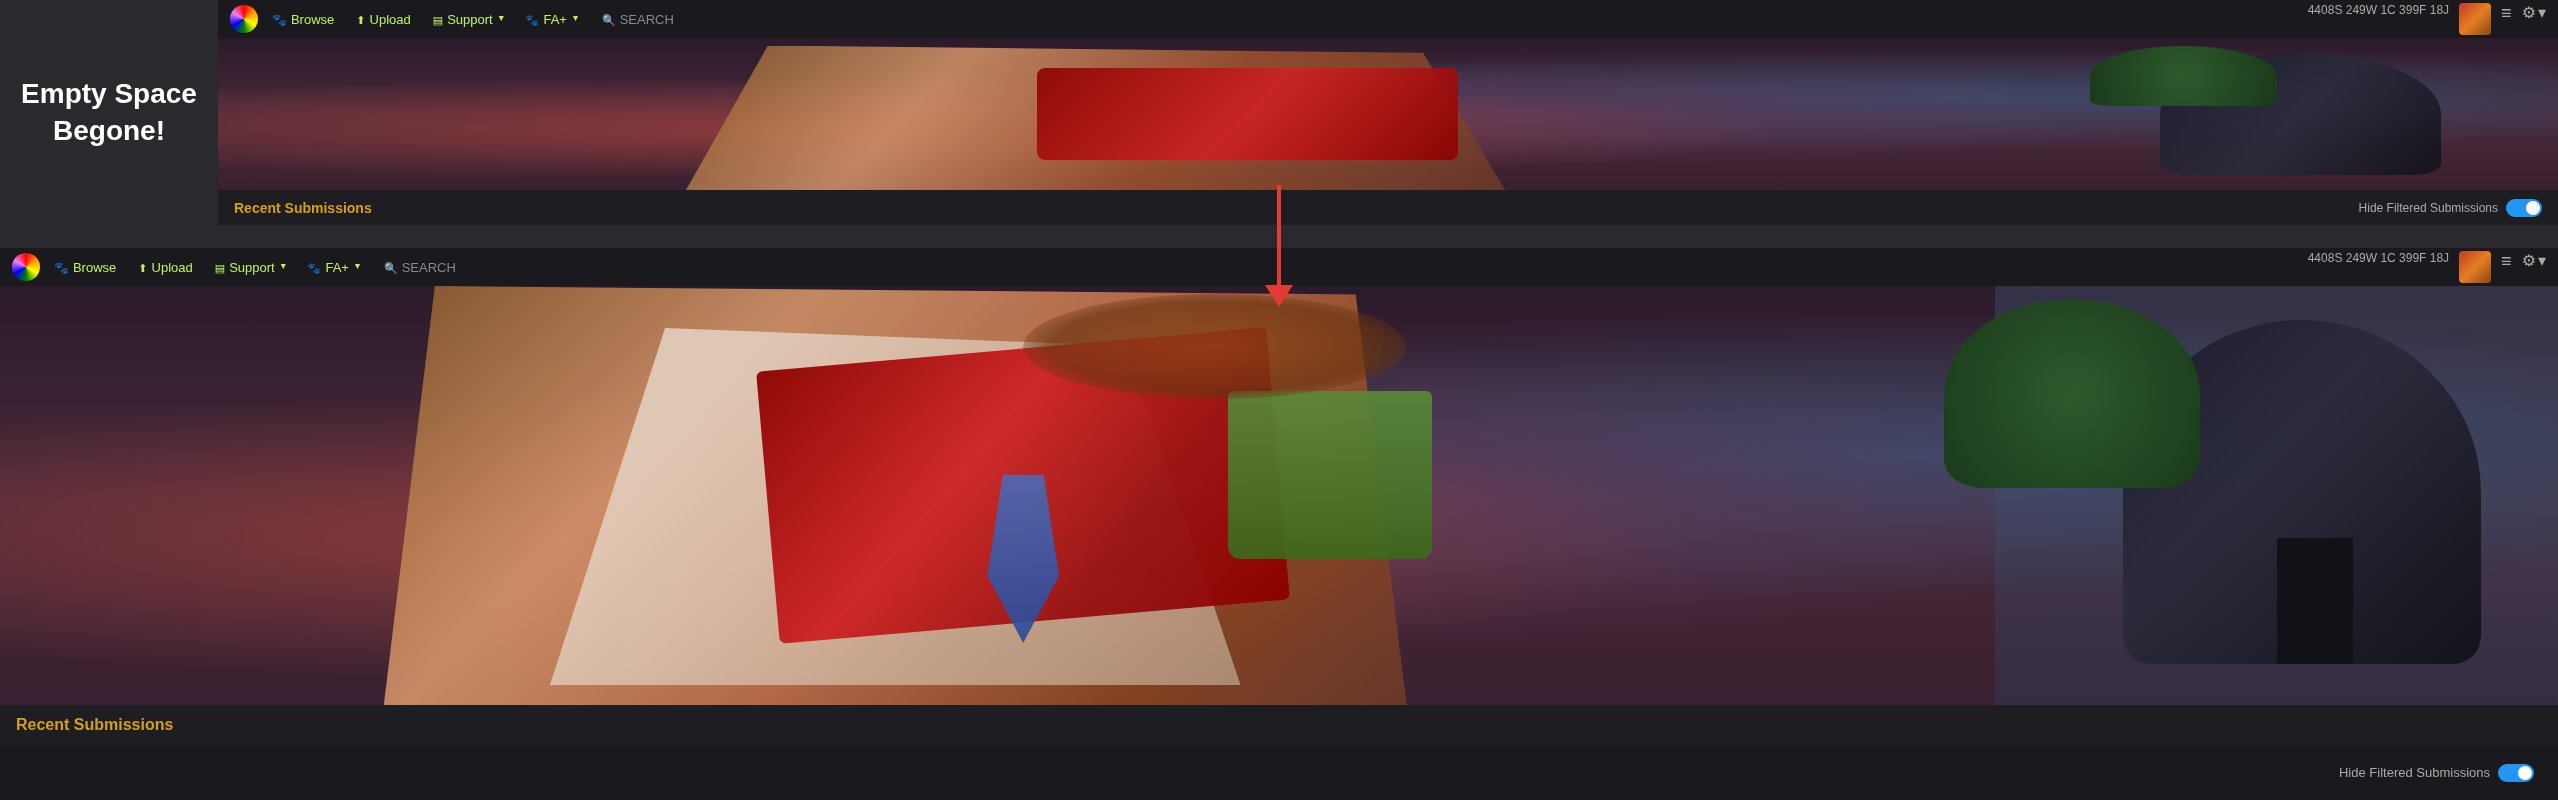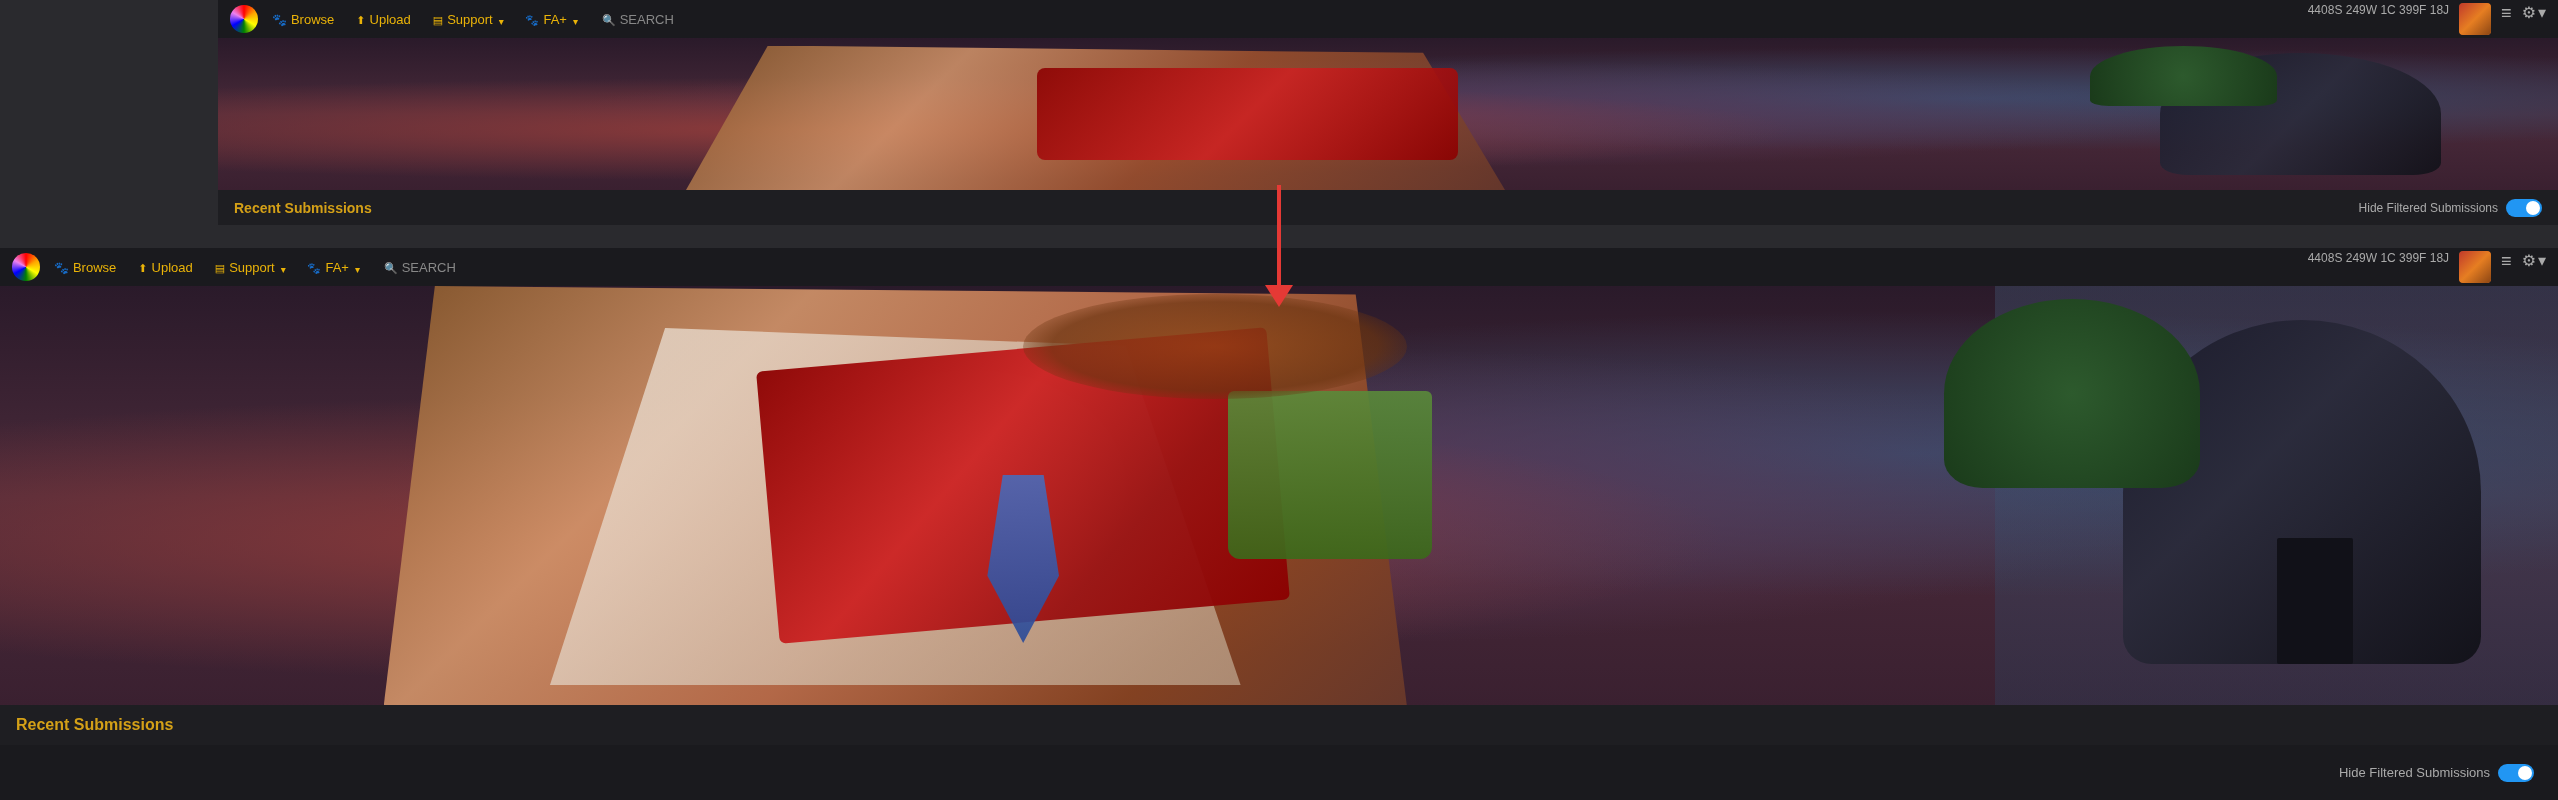--- a/index.html
+++ b/index.html
@@ -57,26 +57,26 @@
 
     .nav-logo {
       width: 28px;
       height: 28px;
       border-radius: 50%;
       background: conic-gradient(red, orange, yellow, green, blue, violet, red);
       flex-shrink: 0;
     }
 
     .nav-item {
-      color: #eab308;
+      color: #bef264;
       font-size: 13px;
       padding: 4px 8px;
       cursor: pointer;
       display: flex;
-      align-items: flex-end;
+      align-items: flex-start;
       gap: 4px;
       white-space: nowrap;
     }
 
     .nav-icon-paw::before { content: '🐾'; font-size: 12px; }
     .nav-icon-upload::before { content: '⬆'; font-size: 11px; }
     .nav-icon-support::before { content: '▤'; font-size: 11px; }
     .nav-icon-fa::before { content: '🐾'; font-size: 11px; }
     .nav-chevron::after { content: '▾'; font-size: 10px; margin-left: 2px; }
 
@@ -467,20 +467,26 @@
       background: radial-gradient(ellipse, #8B4513 0%, #6B3410 60%, transparent 80%);
       border-radius: 50%;
       opacity: 0.7;
     }
   </style>
 </head>
 <body>
 
 <div class="top-section">
 
+  <div class="left-sidebar-top">
+    <div class="empty-space-label">
+      <span>Empty Space</span><br>
+      <span>Begone!</span>
+    </div>
+  </div>
 
   <nav class="navbar-top">
     <div class="nav-logo"></div>
 
     <div class="nav-item">
       <span class="nav-icon-paw"></span>
       <span>Browse</span>
     </div>
 
     <div class="nav-item">

